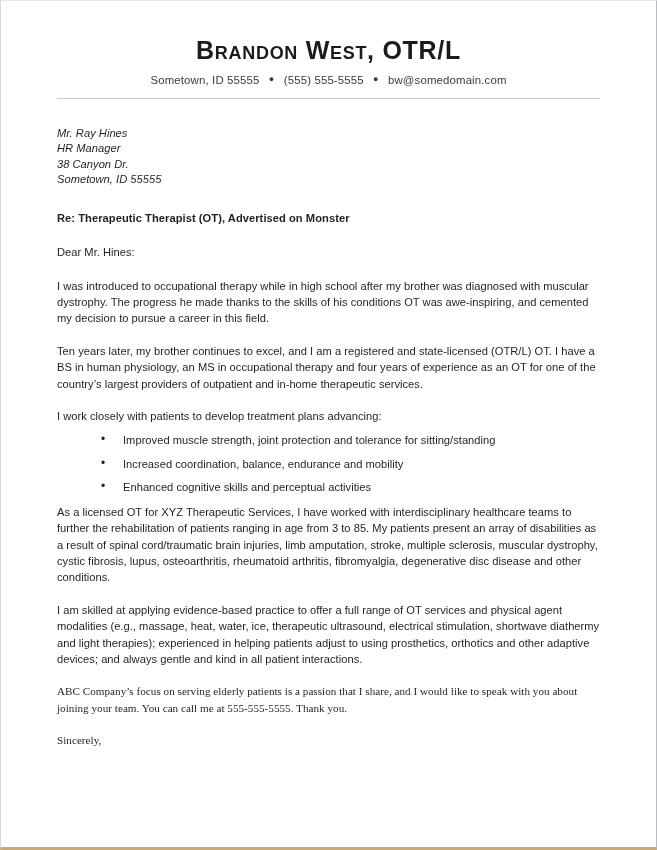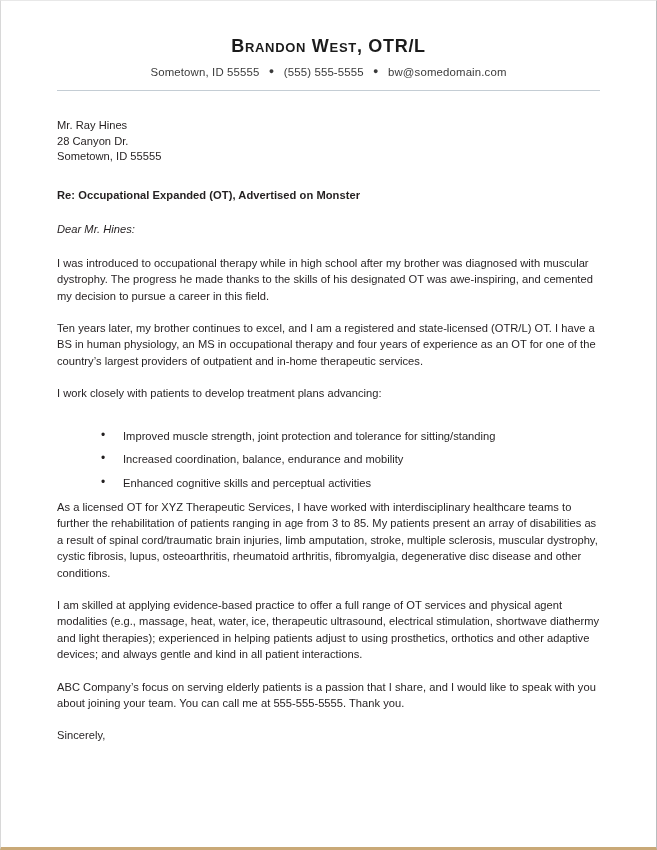--- a/index.html
+++ b/index.html
@@ -30,21 +30,21 @@
     padding: 0 56px;
     box-sizing: border-box;
   }
 
   
   .letterhead {
     padding-top: 36px;
     text-align: center;
   }
   .name-line {
-    font-size: 18px;
+    font-size: 25px;
     font-weight: bold;
     font-variant: small-caps;
     letter-spacing: 0.7px;
     color: #1b1b1b;
     line-height: 1.1;
     margin: 0;
   }
   .contact-line {
     margin: 9px 0 0 0;
     font-size: 11.4px;
@@ -73,37 +73,36 @@
     line-height: 1.47;
     color: #231f20;
     letter-spacing: 0.02px;
   }
   .date {
     margin: 0 0 21px 0;
   }
   .address {
     margin: 0 0 23px 0;
   }
-  .address div { line-height: 1.36; }
+  .address div { line-height: 1.36; font-style: italic; }
 
   .subject {
     margin: 0 0 18px 0;
     font-weight: bold;
     letter-spacing: 0.05px;
   }
   .salutation {
     margin: 0 0 17px 0;
-    font-style: italic;
   }
   p.para {
     margin: 0 0 16px 0;
     text-align: left;
   }
   p.lead-in {
-    margin: 0 0 27px 0;
+    margin: 0 0 9px 0;
   }
   ul.bullets {
     margin: 0 0 8px 0;
     padding: 0 0 0 44px;
     list-style: none;
   }
   ul.bullets li {
     position: relative;
     margin: 0 0 9px 0;
     padding-left: 22px;
@@ -112,20 +111,21 @@
   ul.bullets li:before {
     content: "\2022";
     position: absolute;
     left: 0;
     top: -1px;
     font-size: 12px;
     color: #231f20;
   }
   .closing {
     margin: 0 0 0 0;
+    font-family: Liberation Serif, serif;
   }
 </style>
 </head>
 <body>
 
 <div class="page">
   <div class="sheet">
 
     <div class="letterhead">
       <h1 class="name-line">Brandon West, OTR/L</h1>
@@ -137,29 +137,30 @@
         <span>bw@somedomain.com</span>
       </div>
       <div class="rule"></div>
     </div>
 
     <div class="body-block">
 
 
       <div class="address">
         <div>Mr. Ray Hines</div>
-        <div>28 Canyon Dr.</div>
+        <div>HR Manager</div>
+        <div>38 Canyon Dr.</div>
         <div>Sometown, ID 55555</div>
       </div>
 
-      <div class="subject">Re: Occupational Expanded (OT), Advertised on Monster</div>
+      <div class="subject">Re: Therapeutic Therapist (OT), Advertised on Monster</div>
 
       <div class="salutation">Dear Mr. Hines:</div>
 
-      <p class="para">I was introduced to occupational therapy while in high school after my brother was diagnosed with muscular dystrophy. The progress he made thanks to the skills of his designated OT was awe-inspiring, and cemented my decision to pursue a career in this field.</p>
+      <p class="para">I was introduced to occupational therapy while in high school after my brother was diagnosed with muscular dystrophy. The progress he made thanks to the skills of his conditions OT was awe-inspiring, and cemented my decision to pursue a career in this field.</p>
 
       <p class="para">Ten years later, my brother continues to excel, and I am a registered and state-licensed (OTR/L) OT. I have a BS in human physiology, an MS in occupational therapy and four years of experience as an OT for one of the country’s largest providers of outpatient and in-home therapeutic services.</p>
 
       <p class="para lead-in">I work closely with patients to develop treatment plans advancing:</p>
 
       <ul class="bullets">
         <li>Improved muscle strength, joint protection and tolerance for sitting/standing</li>
         <li>Increased coordination, balance, endurance and mobility</li>
         <li>Enhanced cognitive skills and perceptual activities</li>
       </ul>

